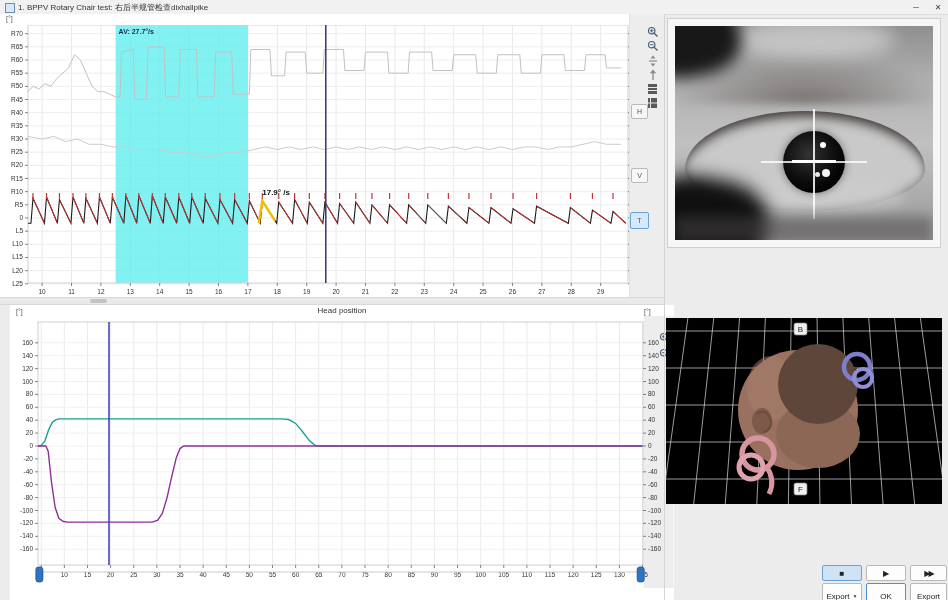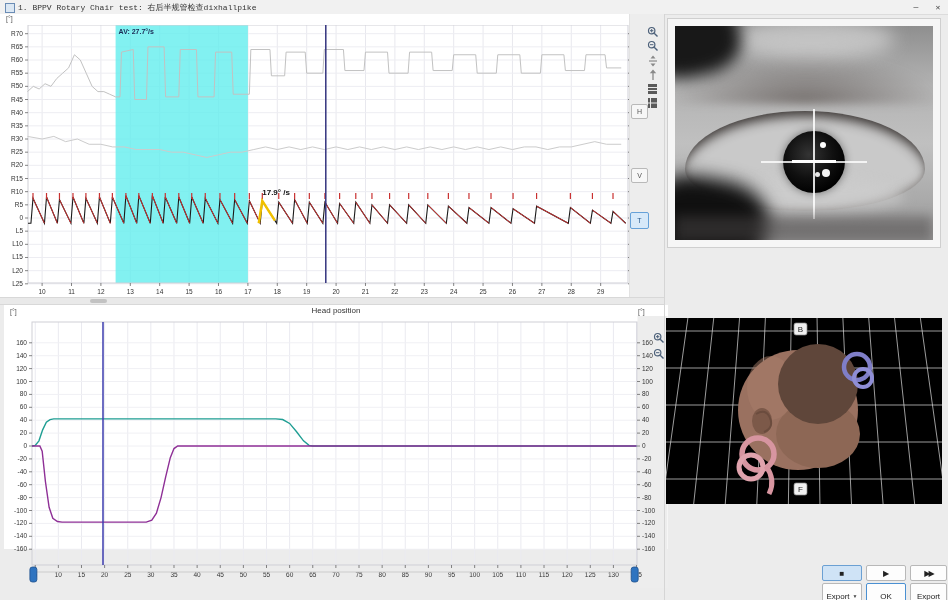--- a/index.html
+++ b/index.html
@@ -1,36 +1,36 @@
 <!DOCTYPE html>
 <html><head>
 <meta charset="utf-8">
 <style>
   html,body{margin:0;padding:0;background:#ececec;}
   .screen{position:relative;width:948px;height:600px;background:#ececec;overflow:hidden;
           font-family:"Liberation Sans",sans-serif;-webkit-font-smoothing:antialiased;}
   svg text{font-family:"Liberation Sans",sans-serif;}
   
-  .titlebar{position:absolute;left:0;top:0;width:948px;height:14px;background:#f1f1f1;border-bottom:1px solid #dcdcdc;font-family:Liberation Mono, monospace;}
+  .titlebar{position:absolute;left:0;top:0;width:948px;height:14px;background:#f1f1f1;border-bottom:1px solid #dcdcdc;}
   .app-icon{position:absolute;left:5px;top:3px;width:8px;height:8px;border:1px solid #6a8cb5;background:#dbe7f3;}
   .win-title{position:absolute;left:18px;top:2px;font-size:8px;color:#333;white-space:nowrap;}
   .win-btn{position:absolute;top:0;width:20px;height:14px;display:flex;align-items:center;justify-content:center;
            font-size:8px;color:#444;cursor:default;}
   
   .top-panel{position:absolute;left:0;top:14px;width:664px;height:283px;background:#fff;}
   .chart-title{height:11px;text-align:center;font-size:8px;color:#333;padding-top:1px;}
   .unit-label{position:absolute;font-size:7px;color:#555;}
   .side-strip{position:absolute;right:0;top:0;width:34px;height:283px;background:#ededed;border-left:1px solid #e2e2e2;}
   .mini-icon{position:absolute;left:16px;width:13px;height:13px;display:flex;align-items:center;justify-content:center;}
   .axis-btn{position:absolute;left:1px;width:15px;height:13px;background:#f7f7f7;border:1px solid #b9b9b9;border-radius:2px;
             font-size:7px;color:#555;display:flex;align-items:center;justify-content:center;}
   .axis-btn.active{left:0;width:17px;height:15px;background:#d7e9f9;border:1px solid #66a1d8;color:#2a5a8c;}
   .splitter{position:absolute;left:0;top:297px;width:664px;height:8px;background:#e9e9e9;border-top:1px solid #d8d8d8;border-bottom:1px solid #d8d8d8;box-sizing:border-box;}
   .splitter-handle{position:absolute;left:90px;top:1px;width:17px;height:4px;background:#c2c2c2;border-radius:2px;}
-  .bottom-panel{position:absolute;left:4px;top:305px;width:664px;height:244px;background:#fff;}
+  .bottom-panel{position:absolute;left:10px;top:305px;width:664px;height:296px;background:#fff;}
   .right-divider{position:absolute;left:664px;top:14px;width:1px;height:586px;background:#d5d5d5;}
   
   .eye-panel{position:absolute;left:667px;top:18px;width:274px;height:230px;background:#f6f6f6;border:1px solid #cfcfcf;
              padding:7px;box-sizing:border-box;}
   .eye-photo{position:relative;width:258px;height:214px;overflow:hidden;
              background:linear-gradient(180deg,#8f8f8f 0%,#b3b3b3 28%,#c0c0c0 55%,#9a9a9a 100%);}
   .eye-photo div{position:absolute;}
   .sheen{left:55px;top:-8px;width:165px;height:42px;background:rgba(232,232,232,.55);border-radius:50%;filter:blur(9px);}
   .brow{left:-10px;top:26px;width:280px;height:52px;background:radial-gradient(ellipse at 50% 100%,rgba(66,56,52,.55) 0%,rgba(66,56,52,0) 70%);filter:blur(4px);}
   .corner-tl{left:-30px;top:-22px;width:95px;height:72px;background:#181818;border-radius:40%;filter:blur(8px);transform:rotate(-12deg);}

